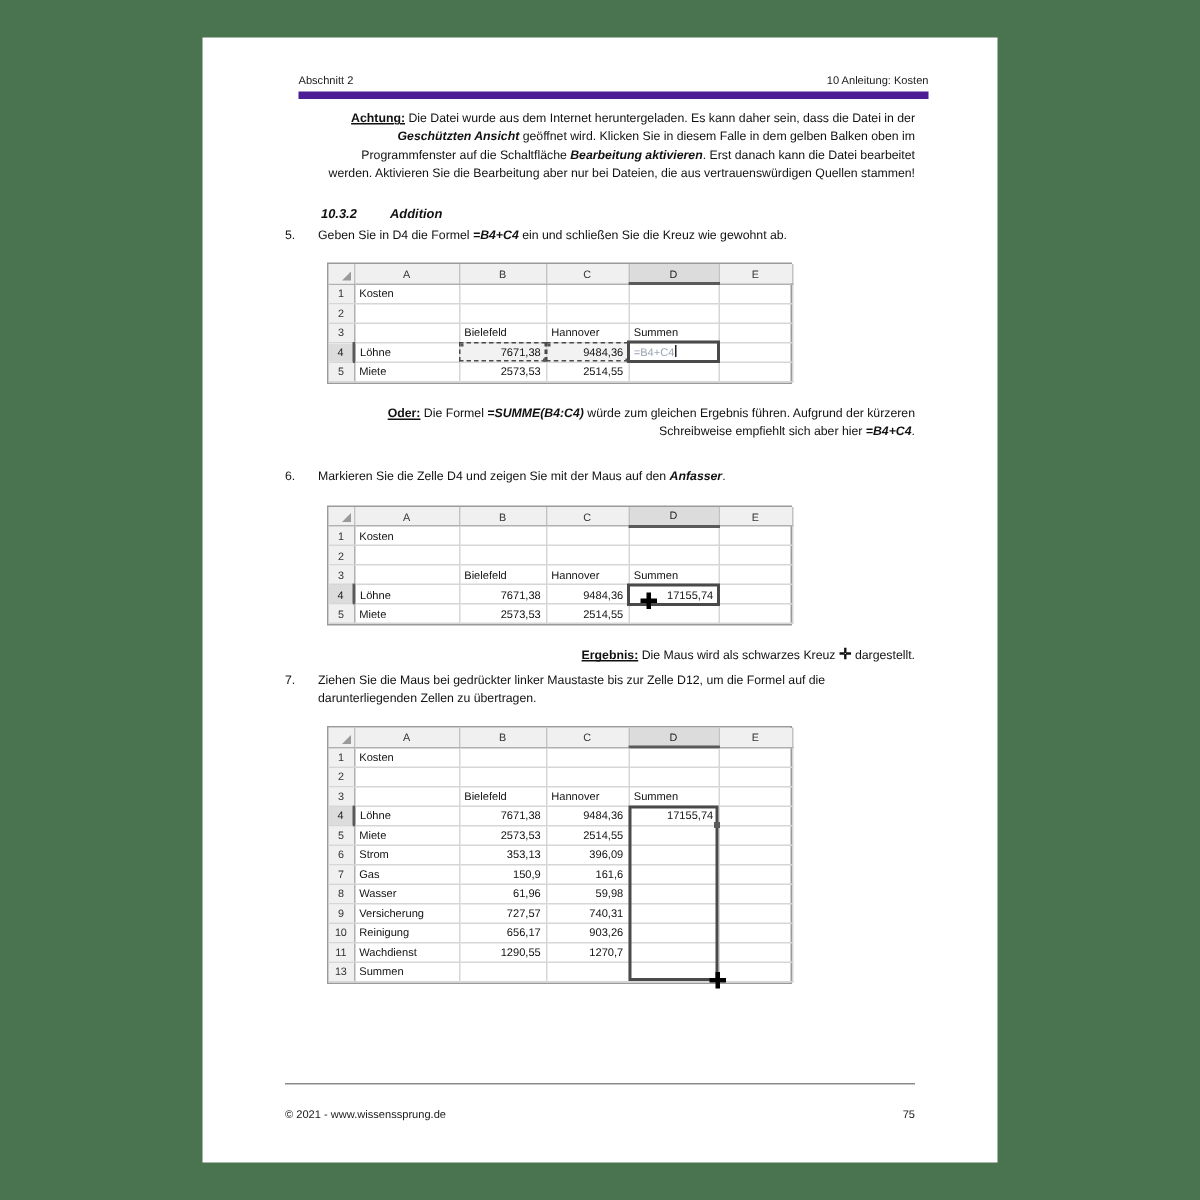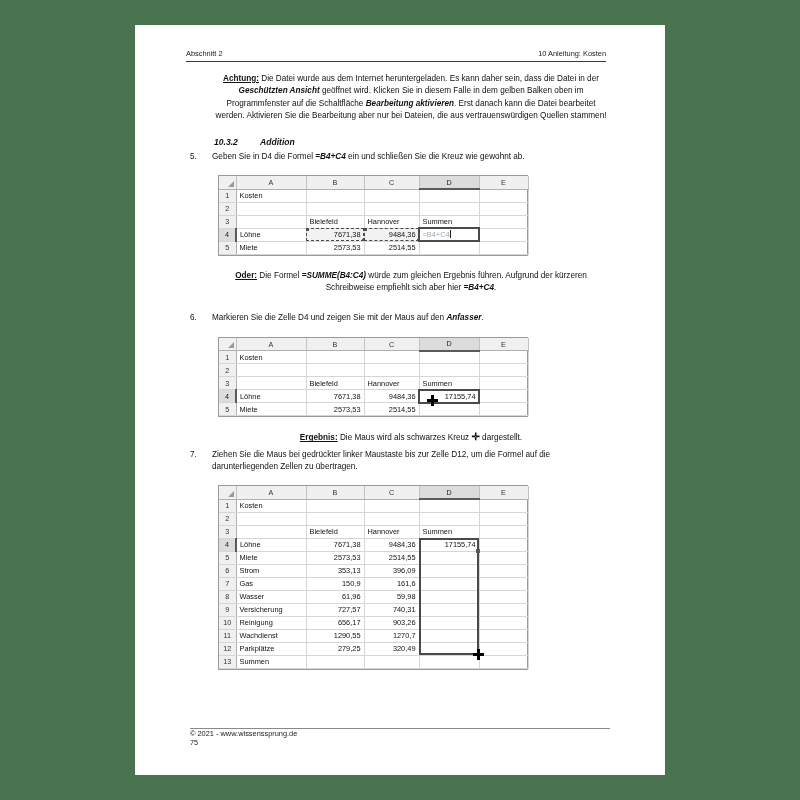--- a/index.html
+++ b/index.html
@@ -21,44 +21,44 @@
     width: 530px;
     height: 750px;
     background: #ffffff;
     box-sizing: border-box;
     padding: 0;
   }
 
   
   .runhead {
     position: absolute;
-    left: 51px;
+    left: 64px;
     top: 24px;
     width: 420px;
     display: flex;
     justify-content: space-between;
     font-size: 7.4px;
     color: #1a1a1a;
     padding-bottom: 3px;
-    border-bottom: 1px solid #4c1d95;
+    border-bottom: 5px solid #4c1d95;
   }
 
   .content {
     position: absolute;
     left: 55px;
     top: 48px;
     width: 420px;
   }
 
   
   .para {
     font-size: 8.2px;
     line-height: 12.4px;
     color: #111;
-    text-align: center;
+    text-align: right;
     margin: 0;
   }
   .para.indent {
     margin-left: 22px;
     width: 398px;
   }
   .u { text-decoration: underline; font-weight: bold; }
   .bi { font-weight: bold; font-style: italic; }
 
   
@@ -235,23 +235,22 @@
   
   .footer {
     position: absolute;
     left: 55px;
     bottom: 28px;
     width: 420px;
     display: flex;
     justify-content: space-between;
     font-size: 7.4px;
     color: #1a1a1a;
-    padding-top: 0;
+    padding-top: 15px;
     border-top: 1px solid #8a8a8a;
-    flex-direction: column;
   }
 </style>
 </head>
 <body>
 
 <div id="page">
 
   <div class="runhead">
     <span>Abschnitt 2</span>
     <span>10 Anleitung: Kosten</span>
@@ -546,28 +545,20 @@
           </tr>
           <tr>
             <td class="rowhead">11</td>
             <td class="txt-cell">Wachdienst</td>
             <td class="num-cell">1290,55</td>
             <td class="num-cell">1270,7</td>
             <td class="num-cell"></td>
             <td class="num-cell"></td>
           </tr>
           <tr>
-            <td class="rowhead">12</td>
-            <td class="txt-cell">Parkplätze</td>
-            <td class="num-cell">279,25</td>
-            <td class="num-cell">320,49</td>
-            <td class="num-cell"></td>
-            <td class="num-cell"></td>
-          </tr>
-          <tr>
             <td class="rowhead">13</td>
             <td class="txt-cell">Summen</td>
             <td class="num-cell"></td>
             <td class="num-cell"></td>
             <td class="num-cell"></td>
             <td class="num-cell"></td>
           </tr>
         </tbody>
       </table>
 

